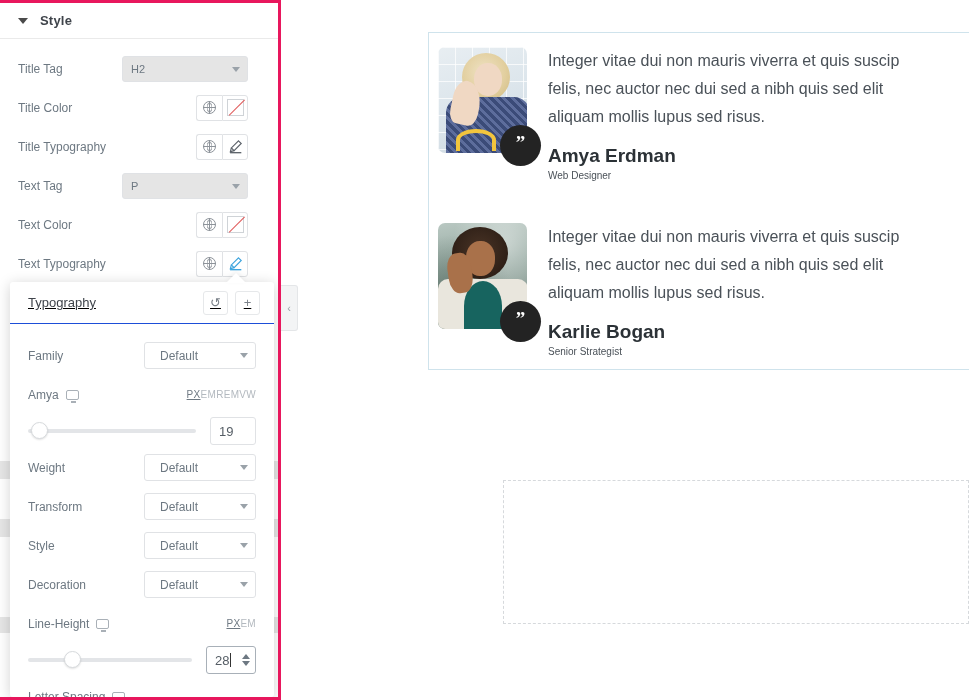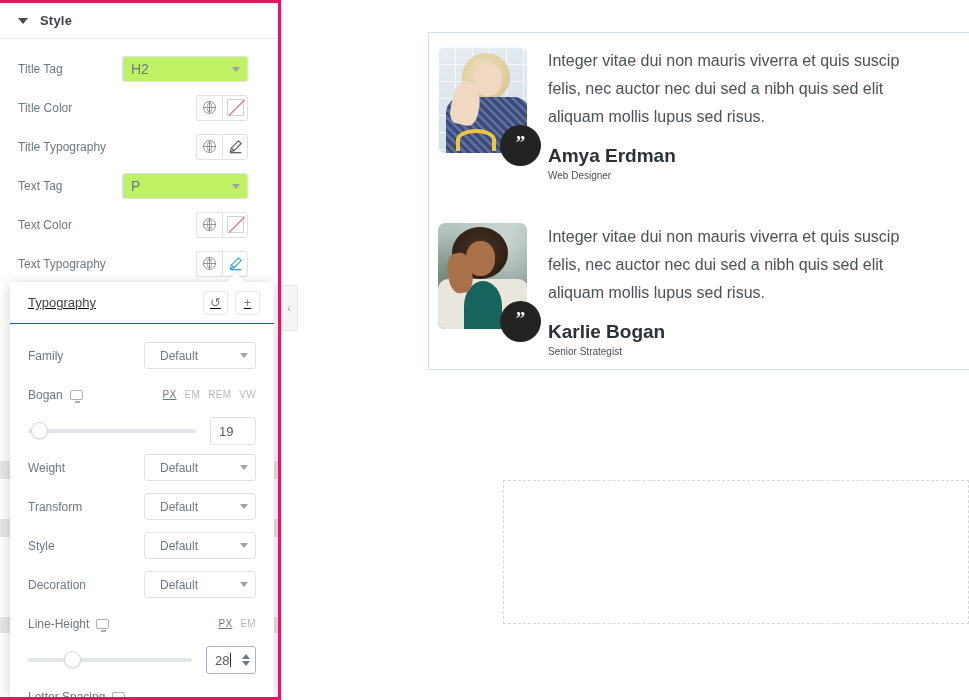--- a/index.html
+++ b/index.html
@@ -48,22 +48,22 @@
   .row {
     display: flex; align-items: center;
     height: 39px;
     padding: 0 30px 0 18px;
   }
   .row-label { font-size: 12px; color: #6d7882; flex: 1; }
 
   select.sel, .fakesel {
     width: 126px; height: 26px;
     border: 1px solid #e0e2e5; border-radius: 3px;
-    background: #bef264;
-    font-size: 14px; color: #6d7882;
+    background: #e5e5e5;
+    font-size: 11px; color: #6d7882;
     padding: 0 22px 0 8px;
     appearance: none; -webkit-appearance: none;
     position: relative;
     display:flex; align-items:center;
     font-family:"Liberation Sans", sans-serif;
   }
   .selwrap { position: relative; width:126px; }
   .selwrap .arr {
     position:absolute; right:8px; top:11px;
     width:0;height:0;border-left:4px solid transparent;border-right:4px solid transparent;
@@ -123,21 +123,21 @@
   .tsel {
     width:112px;height:27px;border:1px solid #e0e2e5;border-radius:3px;background:#fff;
     font-size:12px;color:#6d7882;display:flex;align-items:center;padding-left:15px;
   }
   .tsel-wrap .arr{position:absolute;right:8px;top:11px;width:0;height:0;
     border-left:4px solid transparent;border-right:4px solid transparent;border-top:5px solid #9aa2a9;}
 
   .monitor { width:13px;height:10px;border:1.4px solid #a9b0b7;border-radius:2px; position:relative;}
   .monitor:after{content:"";position:absolute;left:4px;top:10px;width:5px;height:2px;background:#a9b0b7;}
 
-  .units { display:flex; gap:8px; align-items:center; }
+  .units { display:flex; align-items:center; }
   .unit { font-size:10px; color:#b3b9bf; letter-spacing:.3px; }
   .unit.active { color:#6d7882; text-decoration: underline; }
 
   .slider-row { display:flex; align-items:center; height: 34px; gap: 0; }
   .slider { position:relative; height:4px; border-radius:2px; background:#e3e5e8; flex:1; margin-right:14px;}
   .slider .knob {
     position:absolute; top:-7px; width:17px;height:17px;border-radius:50%;
     background:#fff;border:1px solid #d7dadd; box-shadow:0 1px 2px rgba(0,0,0,.12);
   }
   .numbox {
@@ -349,21 +349,21 @@
         <div class="trow">
           <span class="tlabel">Family</span>
           <div class="tsel-wrap">
             <div class="tsel">Default</div>
             <span class="arr"></span>
           </div>
         </div>
 
         <div class="trow">
           <span class="tlabel">
-            <span>Bogan</span>
+            <span>Amya</span>
             <span class="monitor"></span>
           </span>
           <div class="units">
             <span class="unit active">PX</span>
             <span class="unit">EM</span>
             <span class="unit">REM</span>
             <span class="unit">VW</span>
           </div>
         </div>
         <div class="slider-row">

